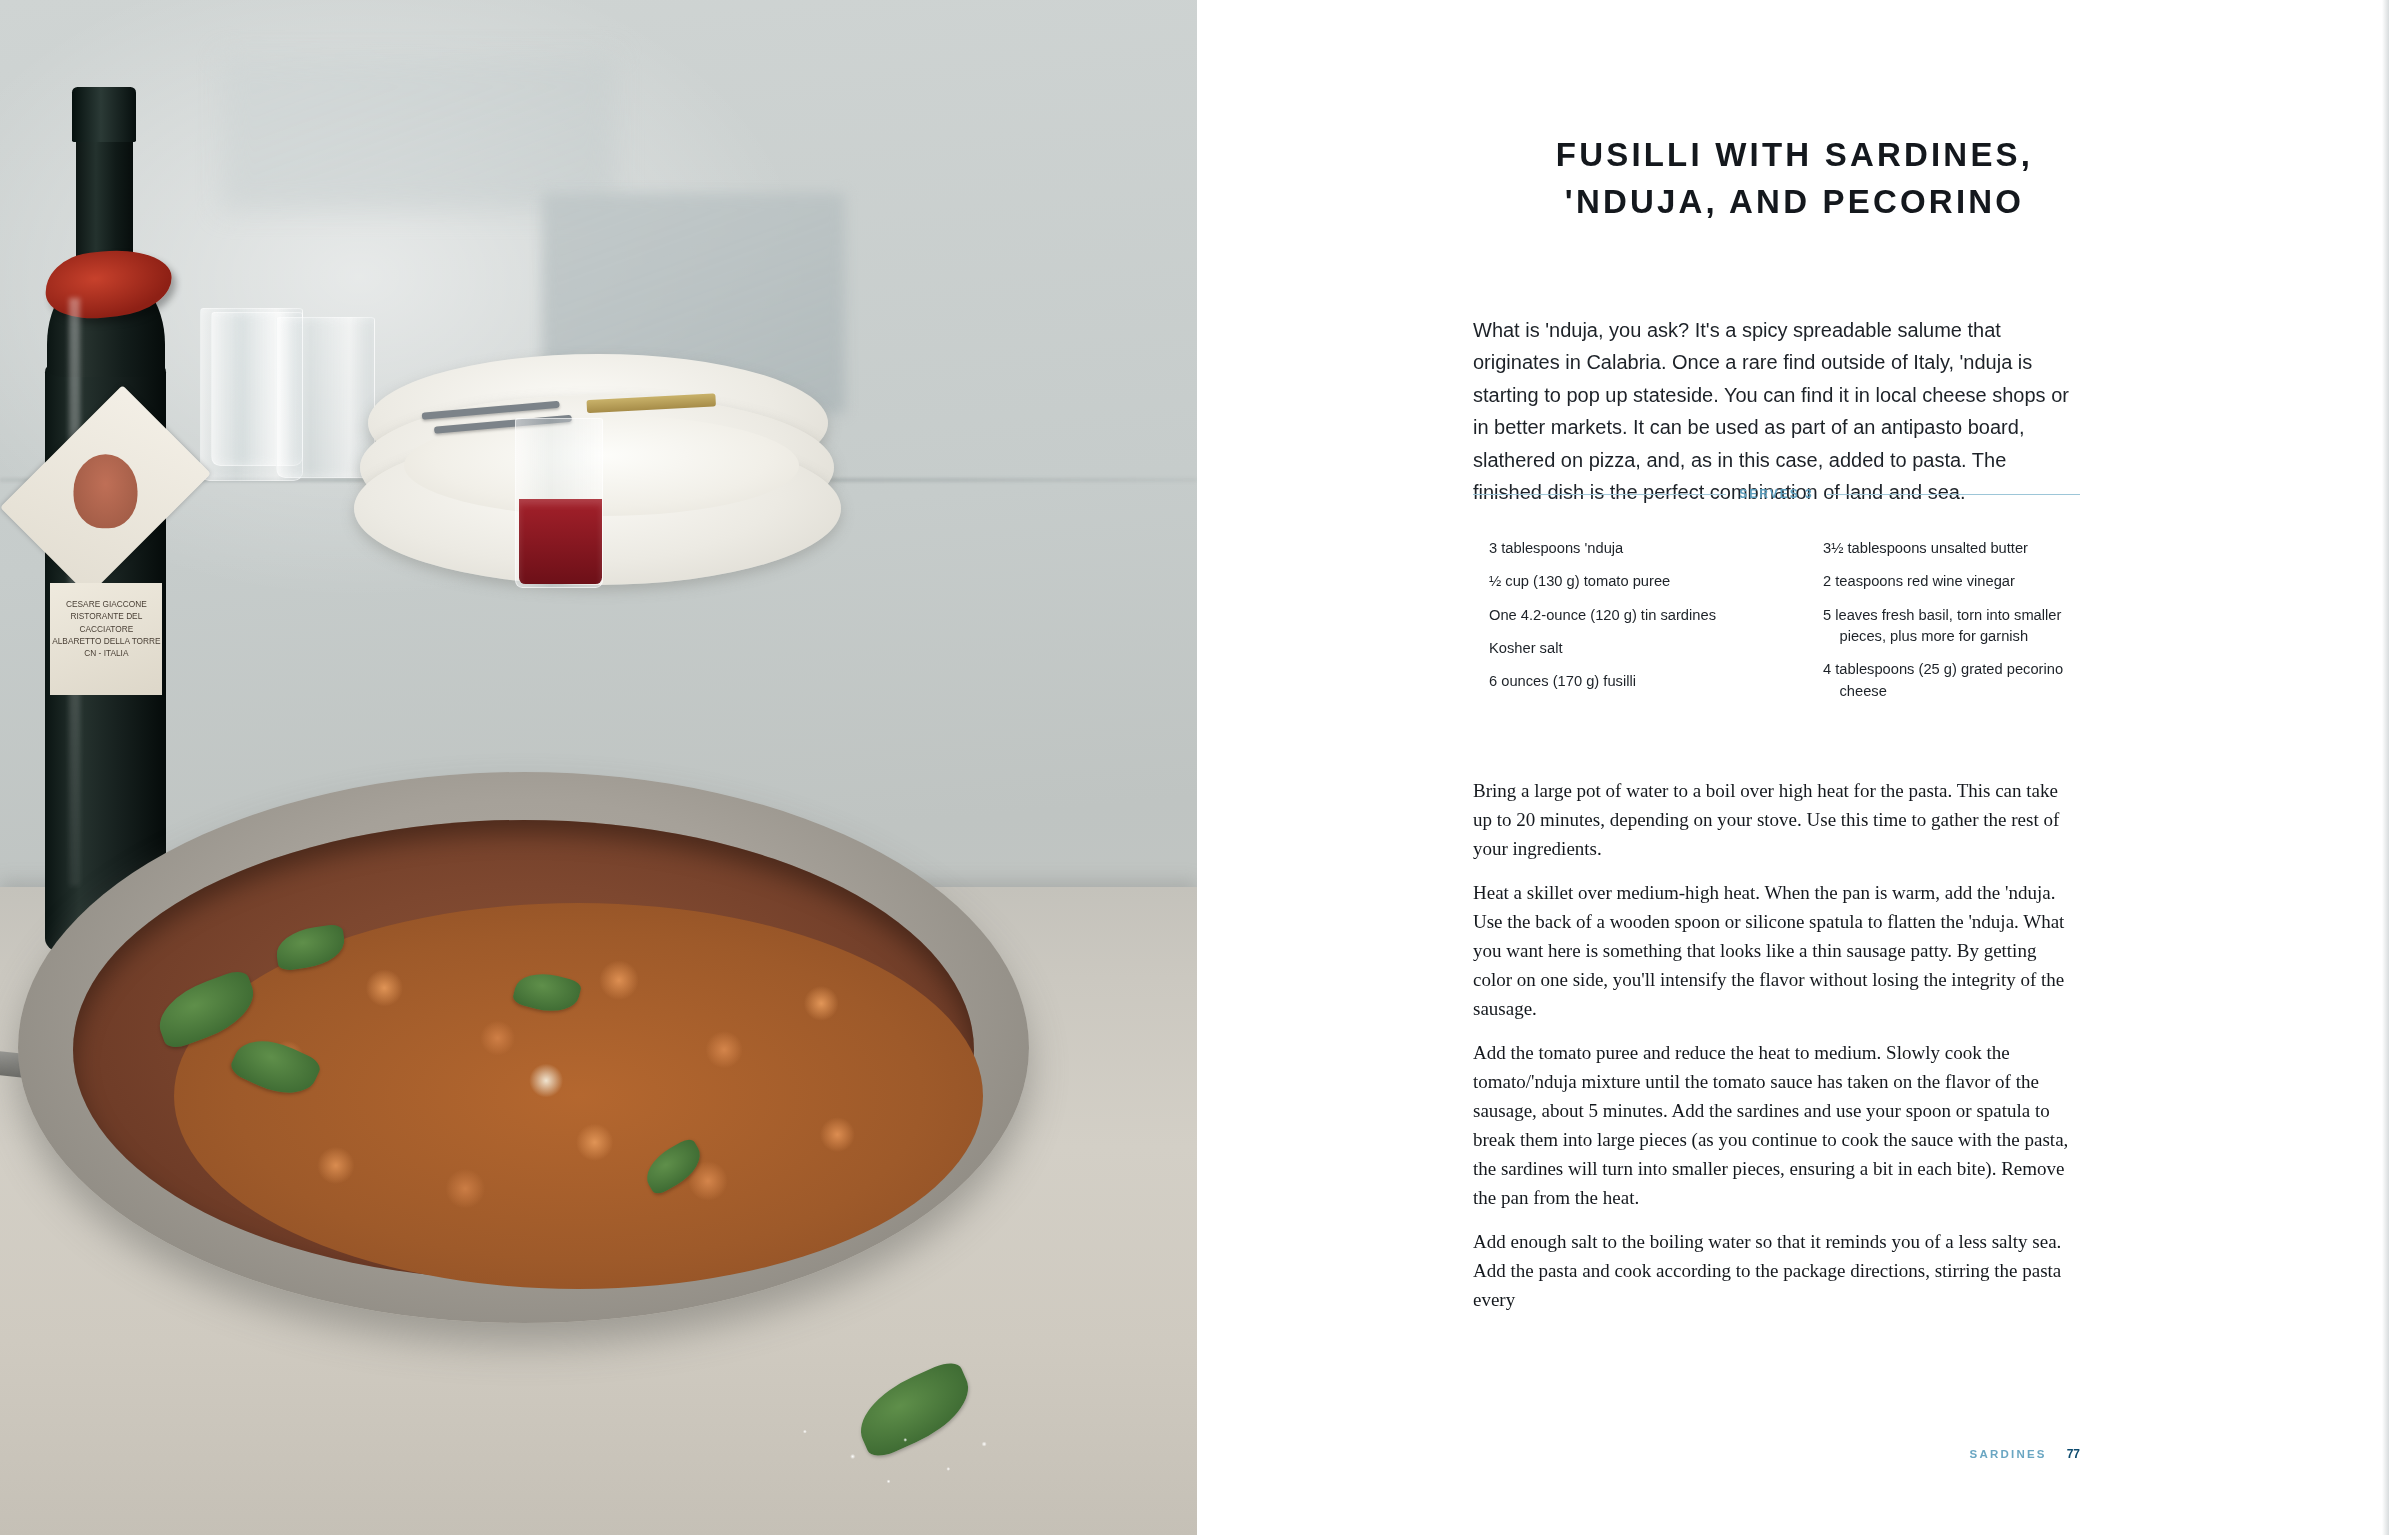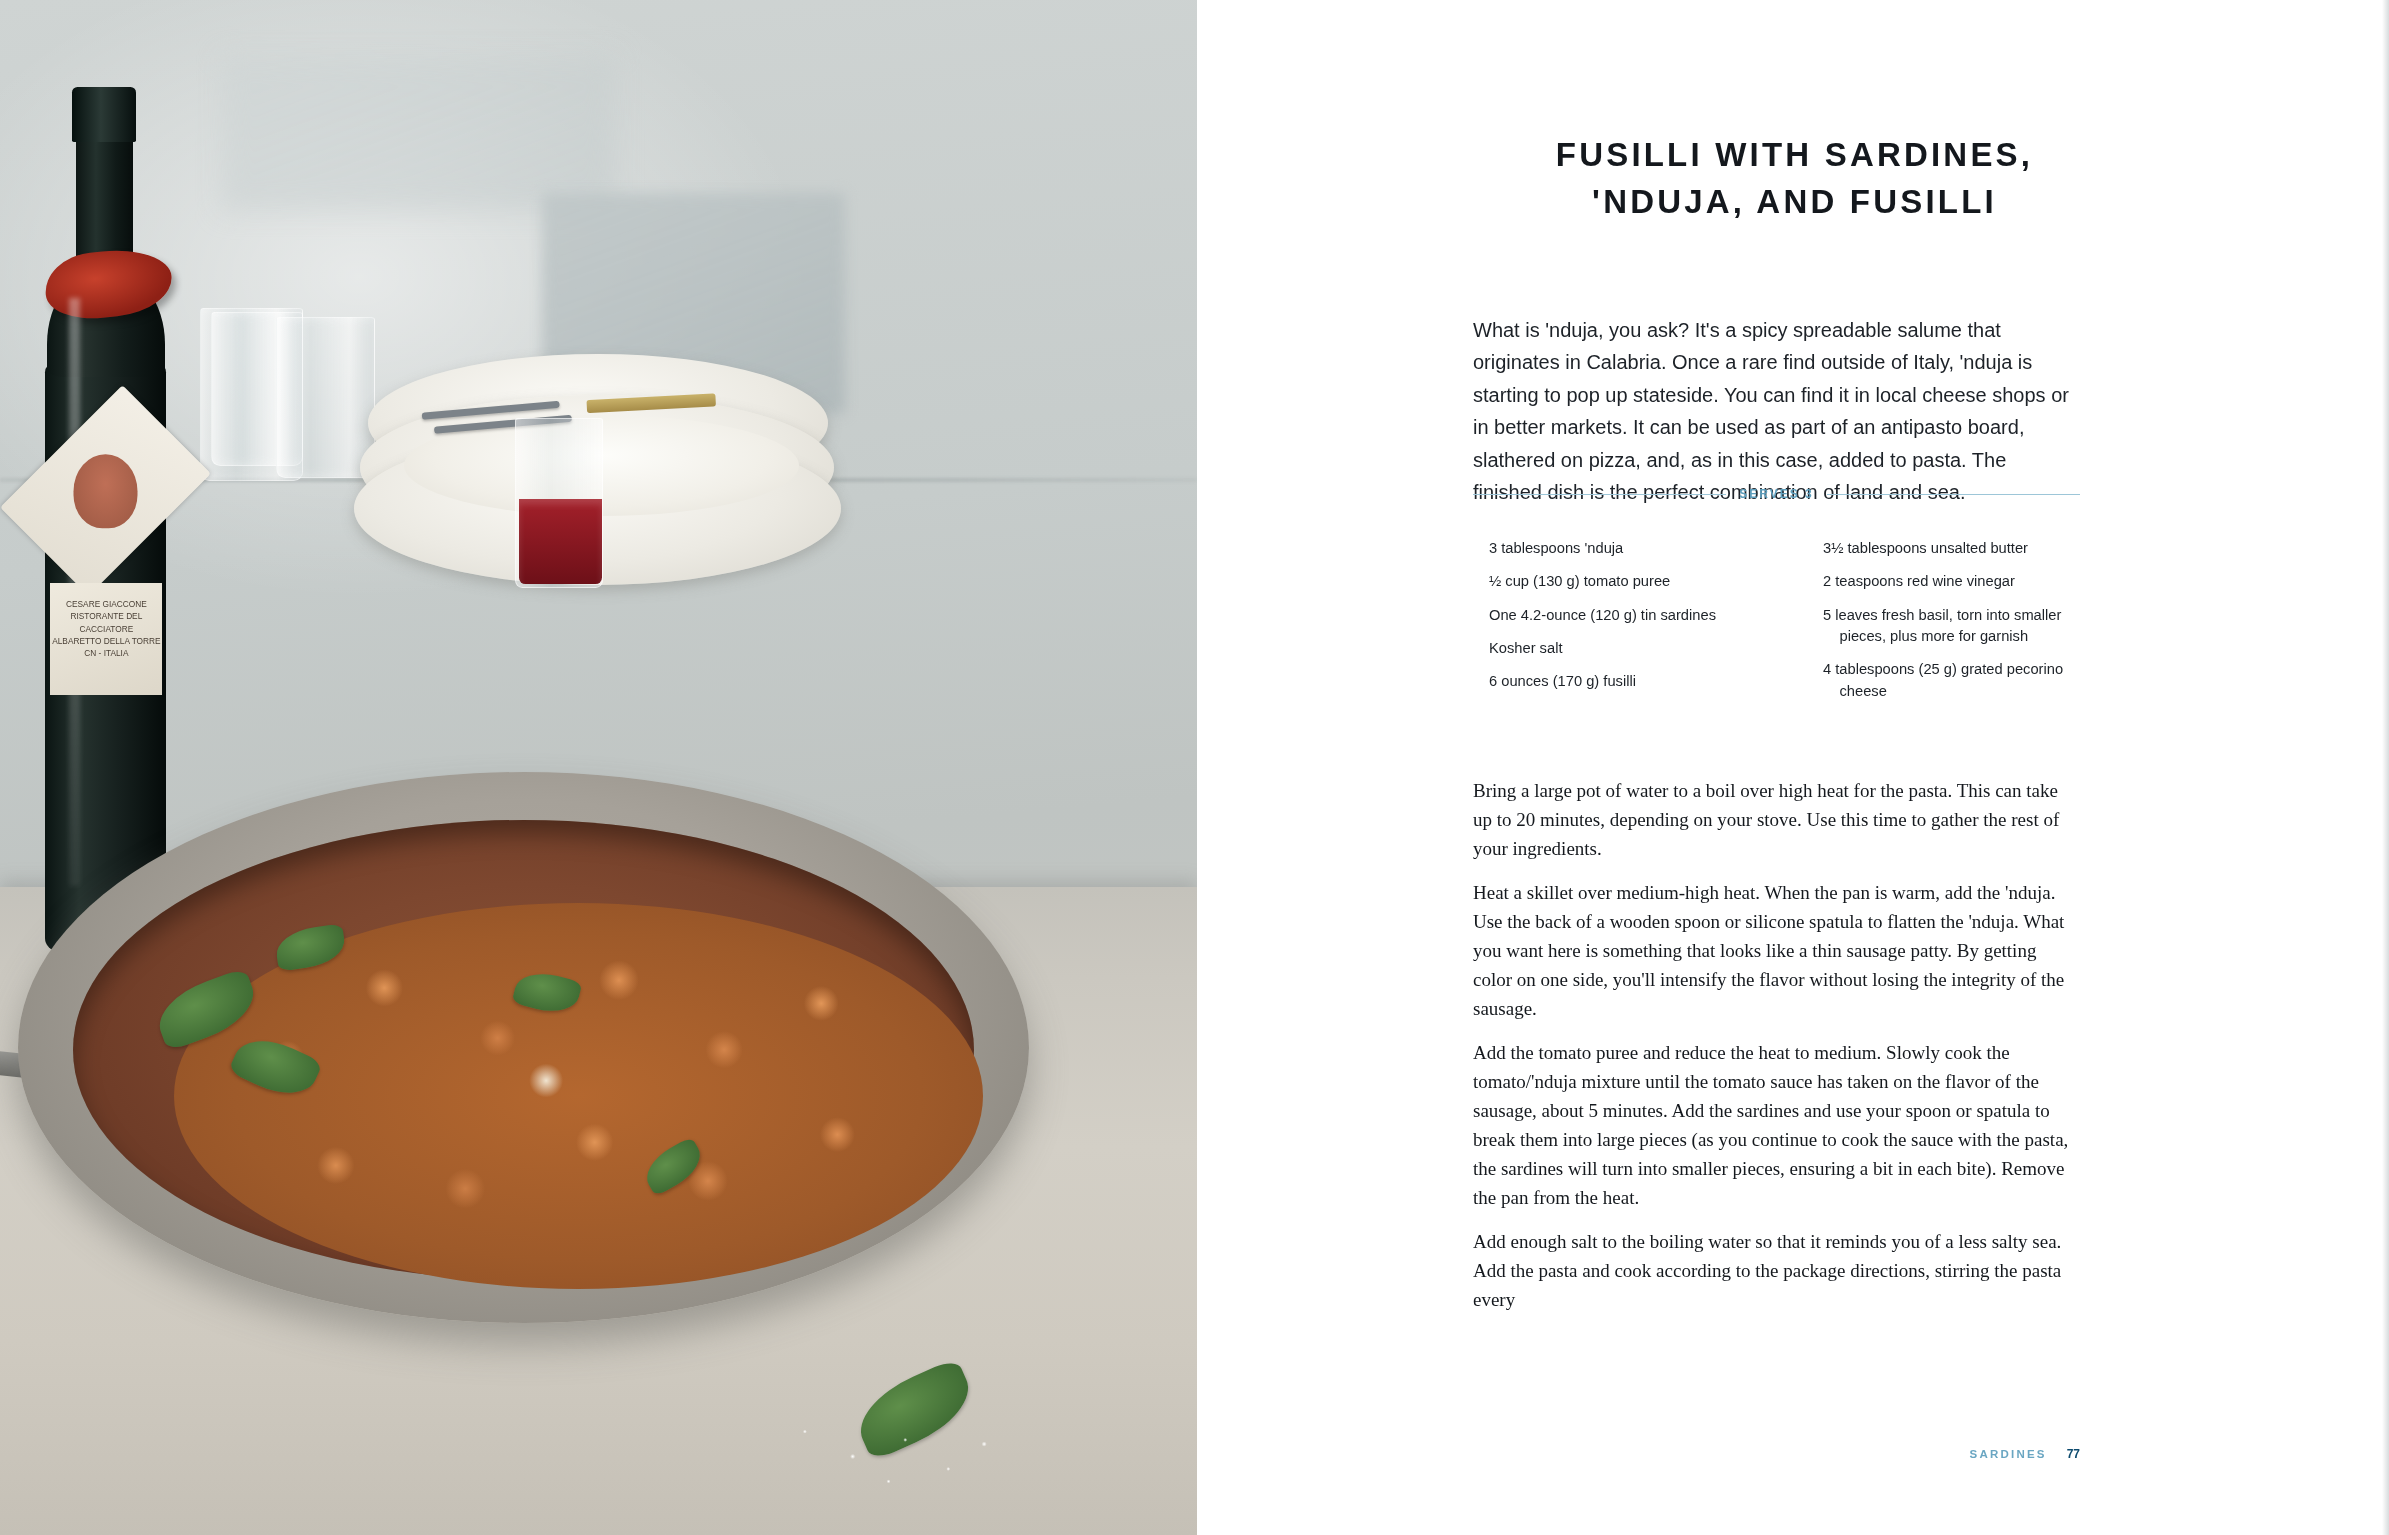--- a/index.html
+++ b/index.html
@@ -352,21 +352,21 @@
     <div class="basil b4"></div>
     <div class="basil b5"></div>
     <div class="basil b6"></div>
     <div class="crumbs"></div>
   </div>
 
   <div class="text-page">
 
     <h1 class="recipe-title">
       <span>FUSILLI WITH SARDINES,</span><br>
-      <span>'NDUJA, AND FUSILLI</span>
+      <span>'NDUJA, AND PECORINO</span>
     </h1>
 
     <p class="headnote">What is 'nduja, you ask? It's a spicy spreadable salume that originates in Calabria. Once a rare find outside of Italy, 'nduja is starting to pop up stateside. You can find it in local cheese shops or in better markets. It can be used as part of an antipasto board, slathered on pizza, and, as in this case, added to pasta. The finished dish is the perfect combination of land and sea.</p>
 
     <div class="serves-row">
       <div class="serves-rule"></div>
       <div class="serves-label">SERVES 3</div>
       <div class="serves-rule"></div>
     </div>
 

